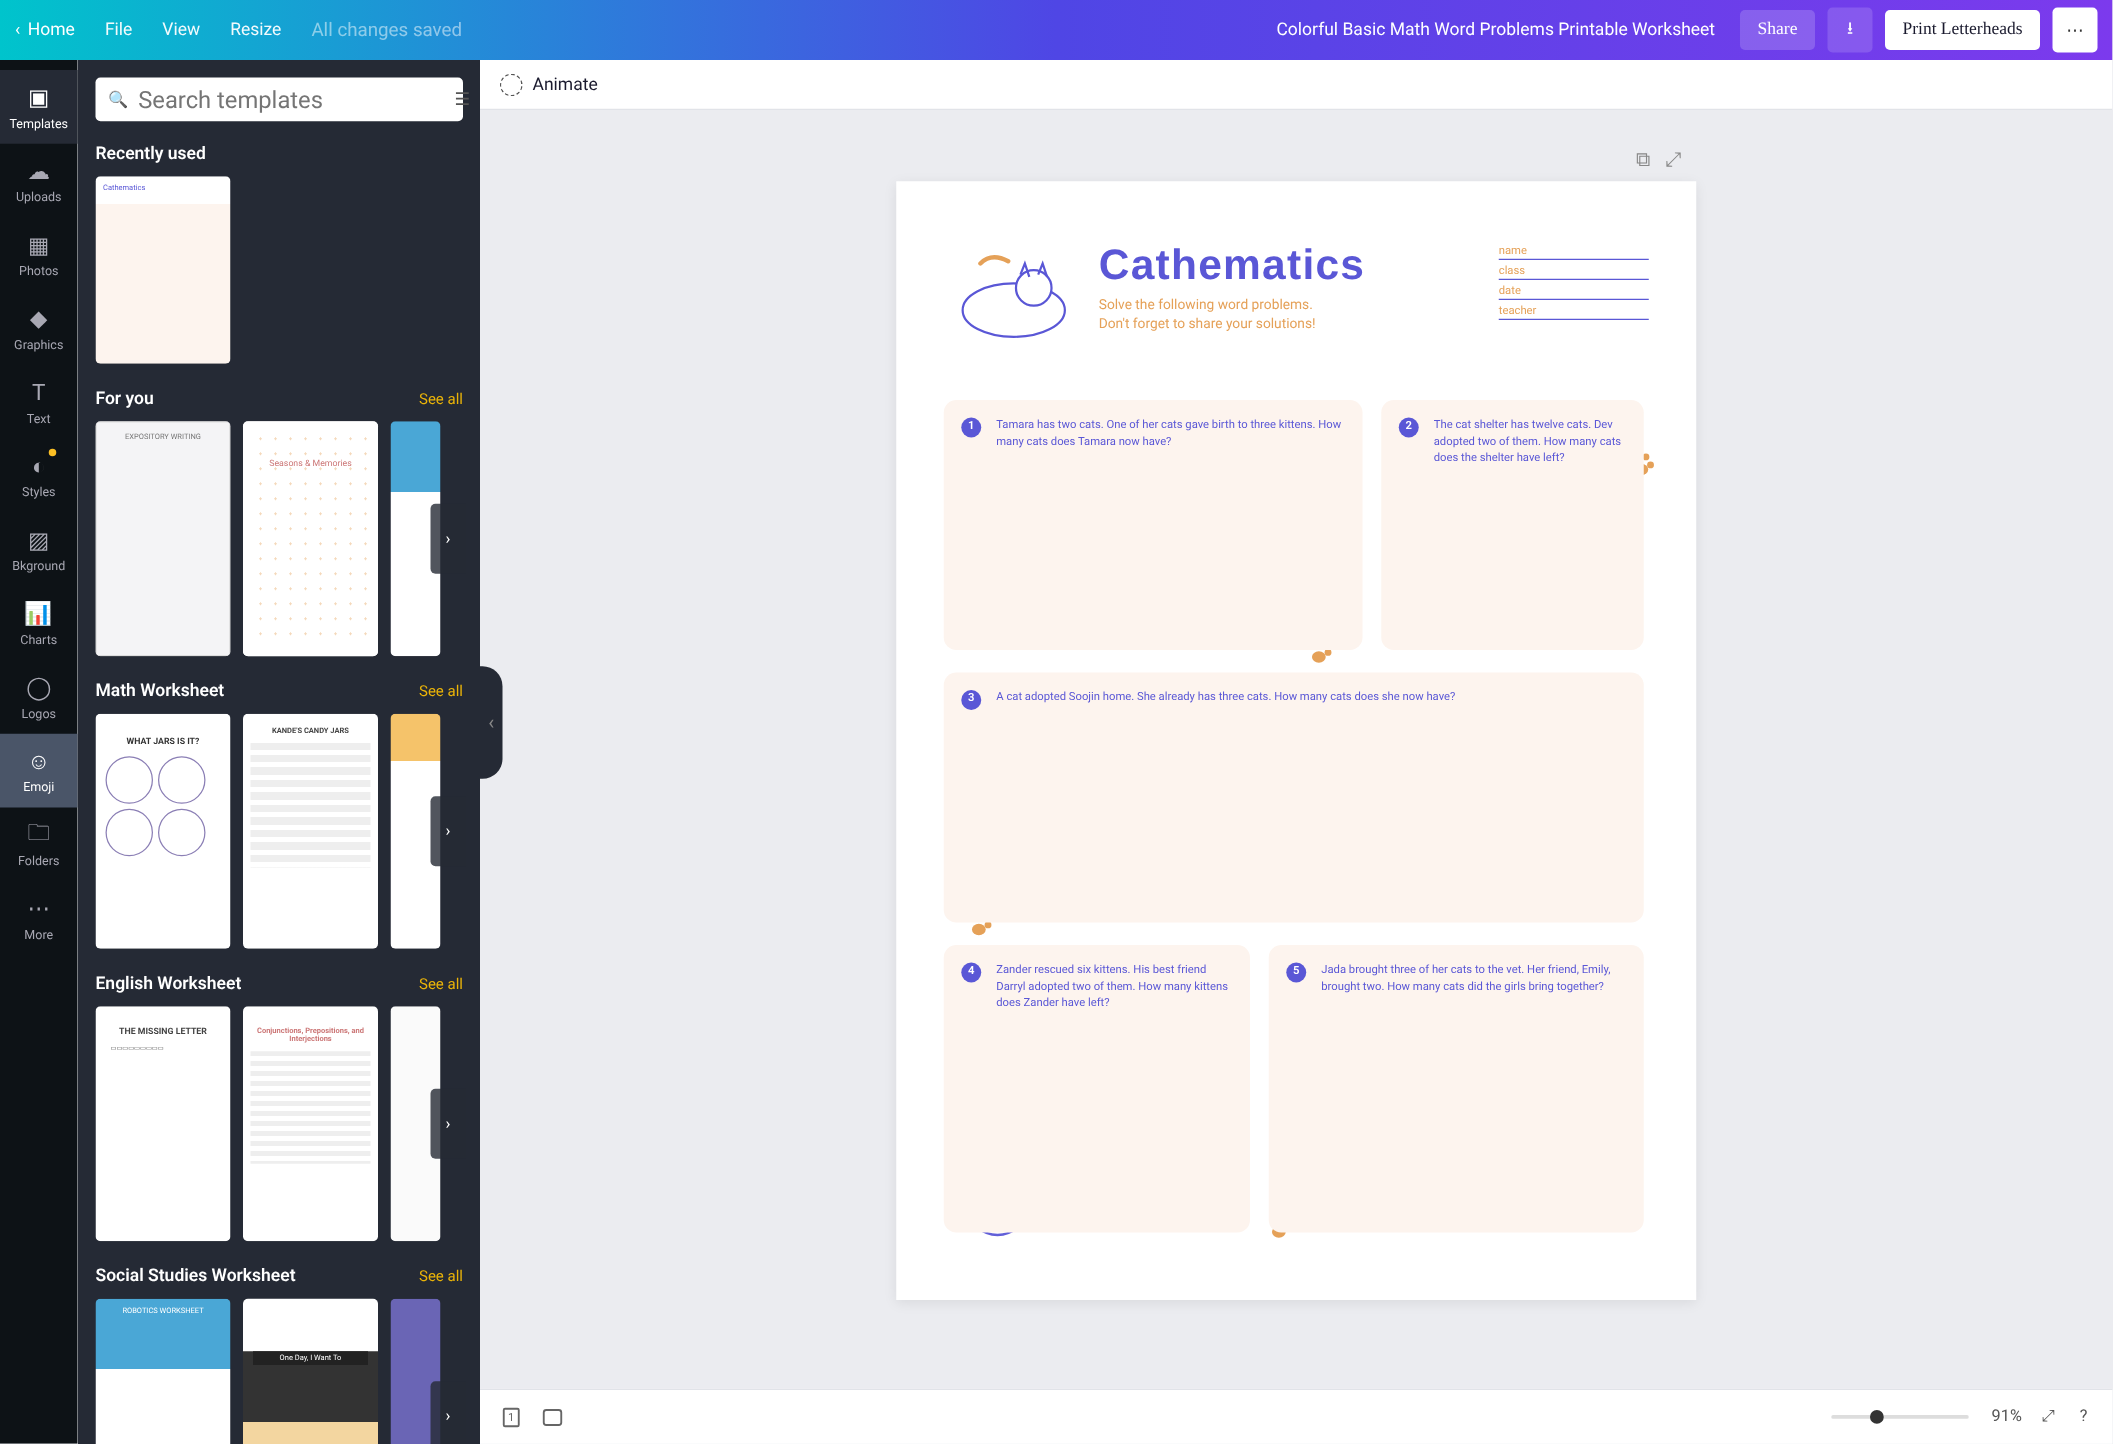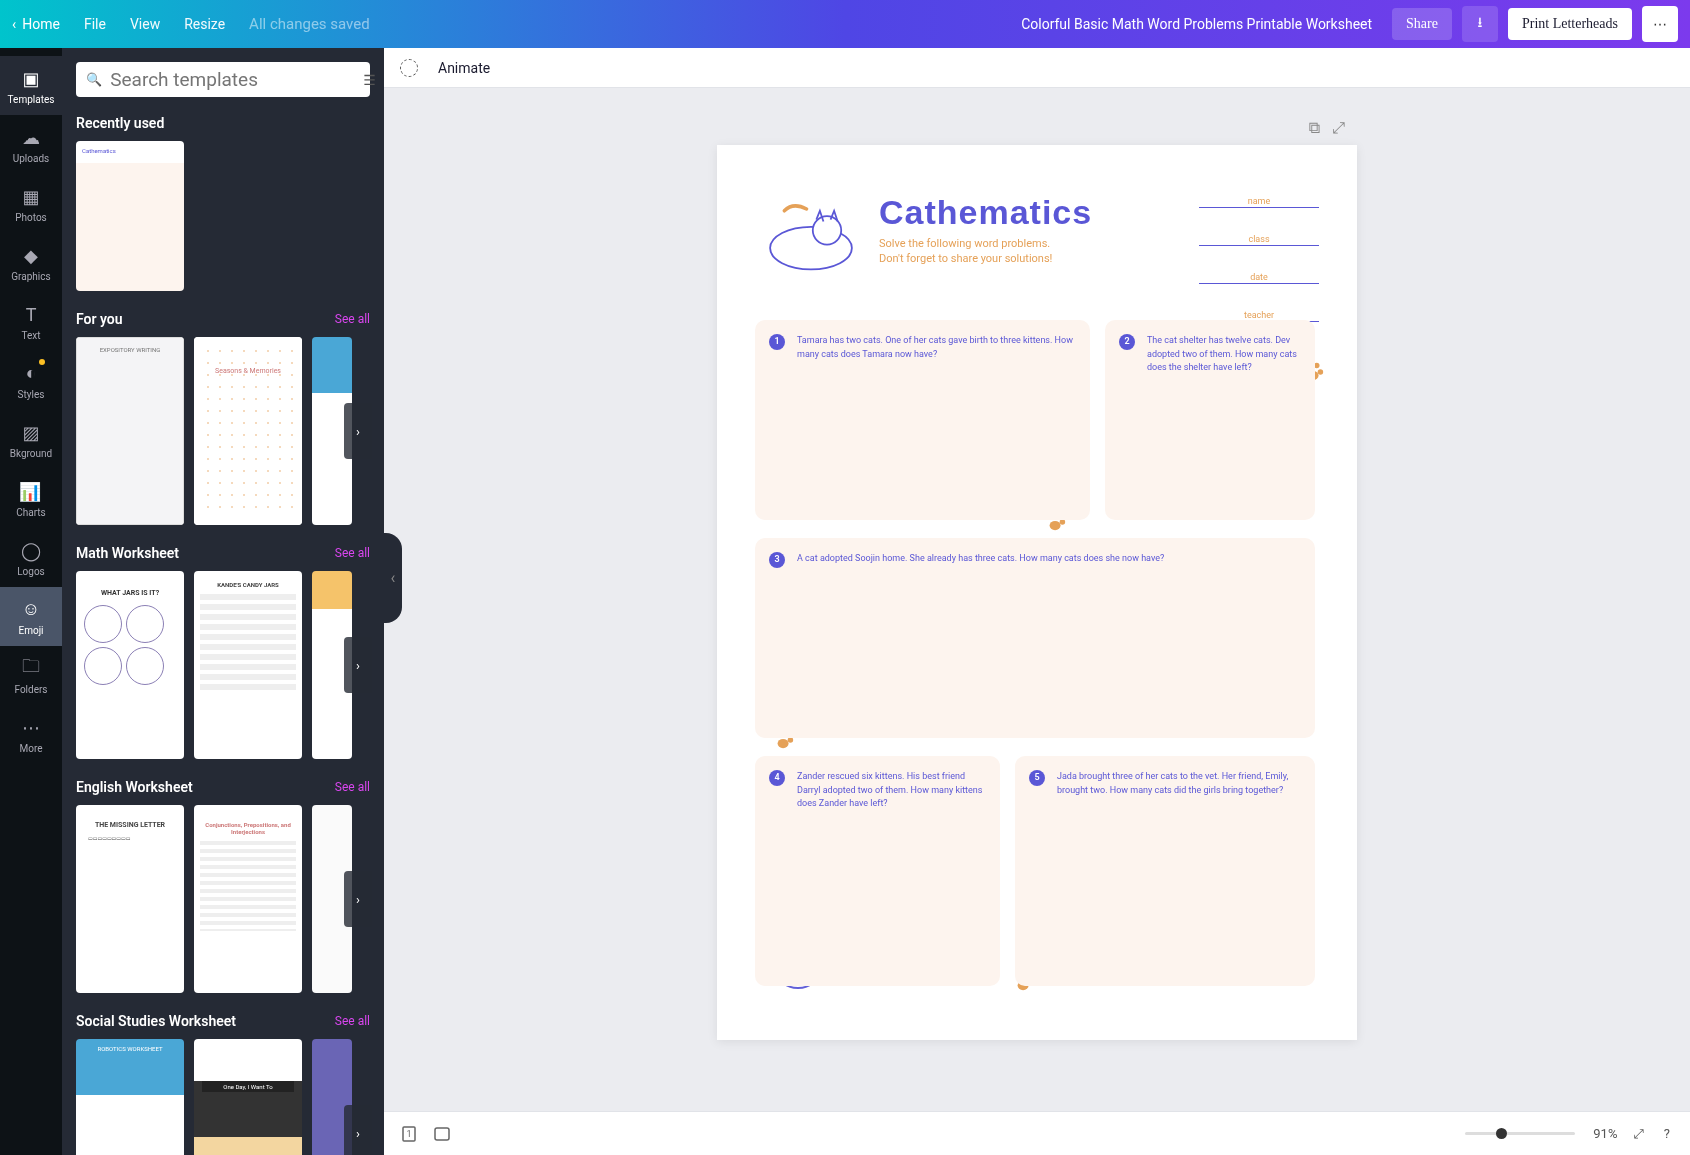--- a/index.html
+++ b/index.html
@@ -26,49 +26,49 @@
 .rail-item .dot { position: absolute; top: -2px; right: -2px; width: 6px; height: 6px; border-radius: 50%; background: #fbbf24; }
 
 
 .panel { width: 322px; background: #252a35; color: #fff; overflow-y: auto; padding: 14px 14px 30px; font-size: 13px; }
 .panel::-webkit-scrollbar { width: 6px; }
 .panel::-webkit-scrollbar-thumb { background: #444; border-radius: 3px; }
 .search-wrap { background: #fff; border-radius: 4px; display: flex; align-items: center; padding: 6px 10px; gap: 8px; margin-bottom: 18px; }
 .search-wrap input { border: none; outline: none; flex: 1; font-size: 19px; color: #333; }
 .search-wrap .filter-ic { color: #555; font-size: 14px; }
 .section-hdr { display: flex; justify-content: space-between; align-items: center; margin: 8px 0 10px; font-weight: 600; font-size: 14px; }
-.section-hdr .see-all { font-size: 12px; color: #d946ef; font-weight: 400; cursor: pointer; }
+.section-hdr .see-all { font-size: 12px; color: #eab308; font-weight: 400; cursor: pointer; }
 .thumbs { display: flex; gap: 10px; margin-bottom: 20px; position: relative; }
 .thumb { background: #fff; border-radius: 4px; height: 188px; flex: 0 0 108px; cursor: pointer; overflow: hidden; position: relative; }
 .thumb.single { flex: 0 0 108px; height: 150px; }
 .thumb .fill { width:100%; height:100%; }
 .thumbs .chev { position: absolute; right: -2px; top: 50%; transform: translateY(-50%); width: 28px; height: 56px; background: #252a35cc; border-radius: 4px 0 0 4px; display:flex; align-items:center; justify-content:center; color:#fff; cursor:pointer; }
 
 
 .collapse-handle { position: absolute; left: 384px; top: 50%; transform: translateY(-50%); width: 18px; height: 90px; background: #252a35; border-radius: 0 16px 16px 0; display:flex; align-items:center; justify-content:center; color:#888; cursor:pointer; z-index: 5; }
 .collapse-handle::before { content:"‹"; font-size:16px; }
 
 
 .canvas-wrap { flex: 1; position: relative; background: #ebecf0; display: flex; flex-direction: column; }
-.context-bar { height: 40px; border-bottom: 1px solid #e1e3e8; background: #fff; display: flex; align-items: center; padding: 0 16px; gap: 20px; font-size: 14px; color: #1a1a2e; }
+.context-bar { height: 40px; border-bottom: 1px solid #e1e3e8; background: #fff; display: flex; align-items: center; padding: 0 16px; gap: 8px; font-size: 14px; color: #1a1a2e; }
 .context-bar .anim-ic { width: 18px; height: 18px; border: 1.5px dashed #555; border-radius: 50%; }
 .canvas-scroll { flex: 1; overflow: auto; display: flex; flex-direction: column; align-items: center; padding: 30px 0 60px; }
 .canvas-actions { align-self: flex-end; margin-right: 345px; margin-bottom: 8px; display:flex; gap:12px; color:#888; font-size:16px; }
 .canvas-actions span { cursor:pointer; }
 .page { width: 640px; height: 895px; background: #fff; box-shadow: 0 2px 10px rgba(0,0,0,0.08); position: relative; }
 .add-page { margin-top: 28px; width: 640px; padding: 12px; background: #f5f6f8; border-radius: 4px; text-align: center; color: #555; font-size: 14px; cursor: pointer; }
 
 
 .ws-header { position: absolute; top: 48px; left: 38px; right: 38px; display: flex; gap: 12px; }
 .ws-cat { width: 112px; height: 80px; flex-shrink:0; }
 .ws-title-block { flex: 1; }
 .ws-title { font-family: "Comic Sans MS", cursive, sans-serif; font-size: 34px; font-weight: 700; color: #5a57d6; letter-spacing: 1px; }
 .ws-sub { color: #e5a158; font-size: 11px; margin-top: 4px; line-height: 1.4; }
 .ws-fields { width: 120px; font-size: 9px; color: #e5a158; }
-.ws-fields .fld { border-bottom: 1px solid #5a57d6; padding: 3px 0 1px; margin-bottom: 23px; text-align: center; }
+.ws-fields .fld { border-bottom: 1px solid #5a57d6; padding: 3px 0 1px; margin-bottom: 1px; }
 .problems { position: absolute; top: 175px; left: 38px; right: 38px; bottom: 30px; }
 .prob { position: absolute; background: #fdf4ee; border-radius: 10px; padding: 14px 16px 14px 42px; font-size: 9px; line-height: 1.5; color: #5a57d6; }
 .prob .num { position: absolute; left: 14px; top: 14px; width: 16px; height: 16px; border-radius: 50%; background: #5a57d6; color: #fff; display: flex; align-items:center; justify-content:center; font-size:9px; font-weight:600; }
 .prob.p1 { left:0; top:0; width: 335px; height: 200px; }
 .prob.p2 { left:350px; top:0; width: 210px; height: 200px; }
 .prob.p3 { left:0; top:218px; width: 560px; height: 200px; }
 .prob.p4 { left:0; top:436px; width: 245px; height: 230px; }
 .prob.p5 { left:260px; top:436px; width: 300px; height: 230px; }
 .paw { position:absolute; width:22px; height:22px; color:#e5a158; }
 .catimg { position:absolute; opacity:0.95; }

